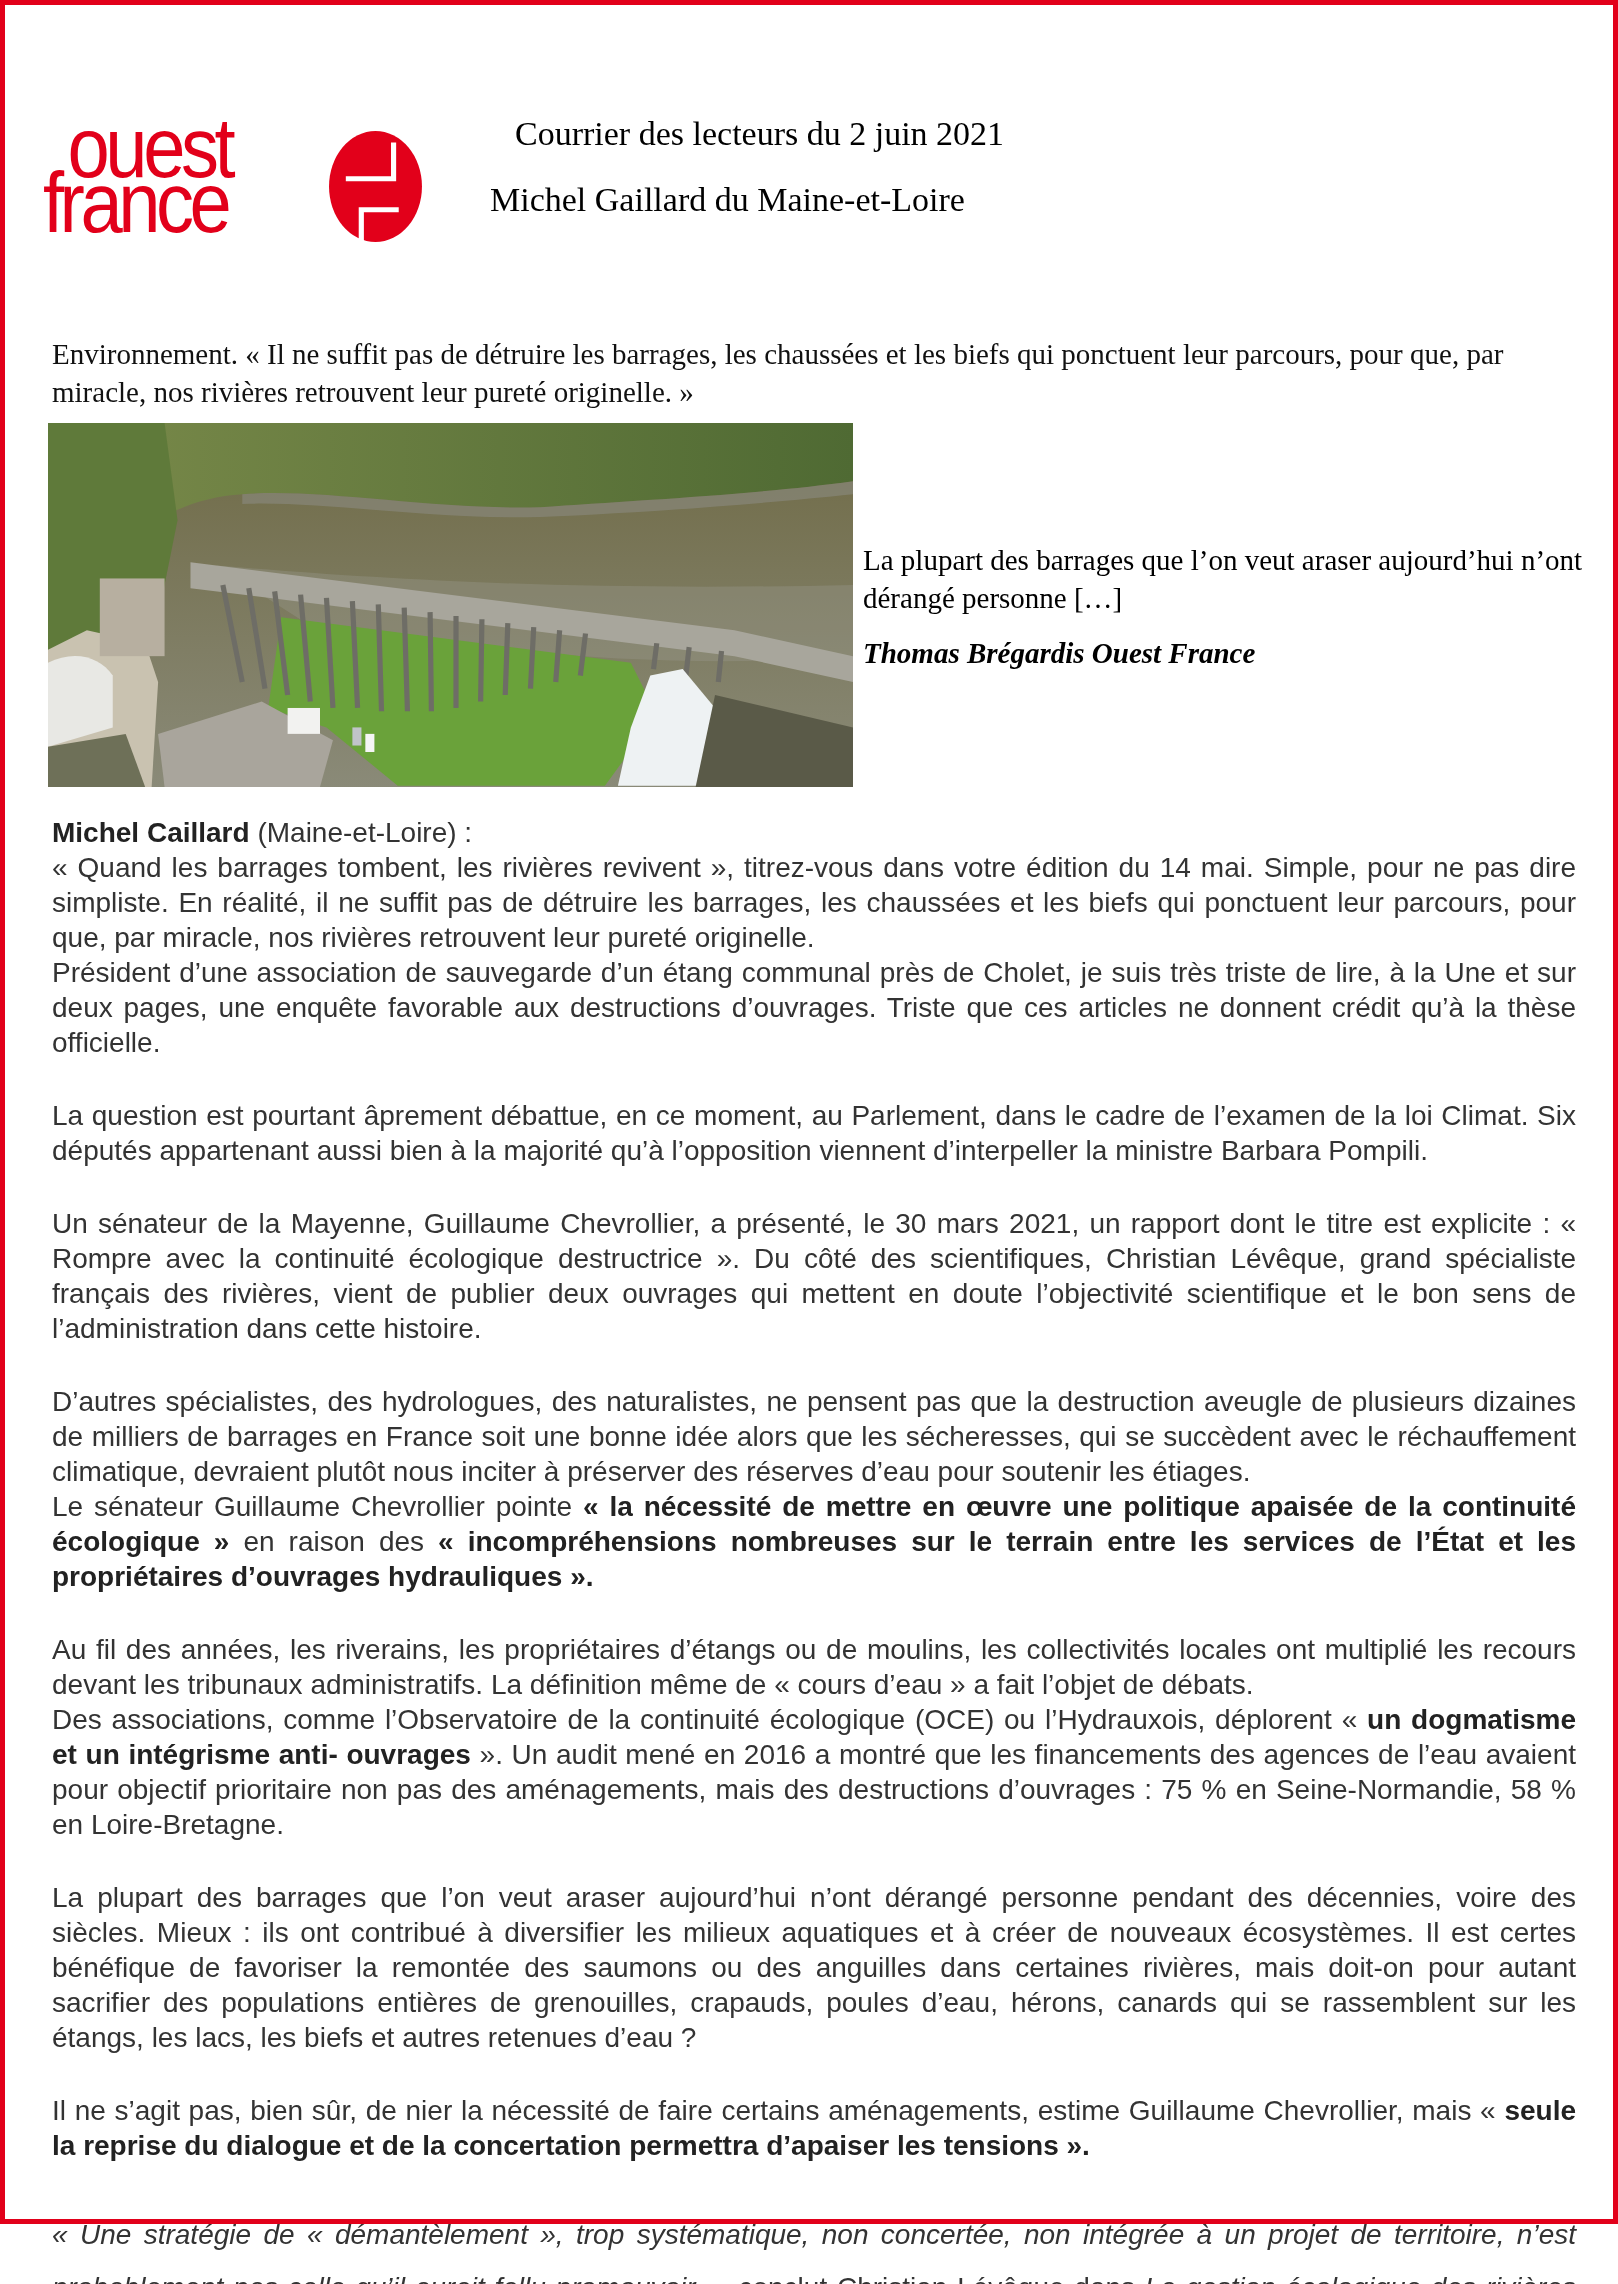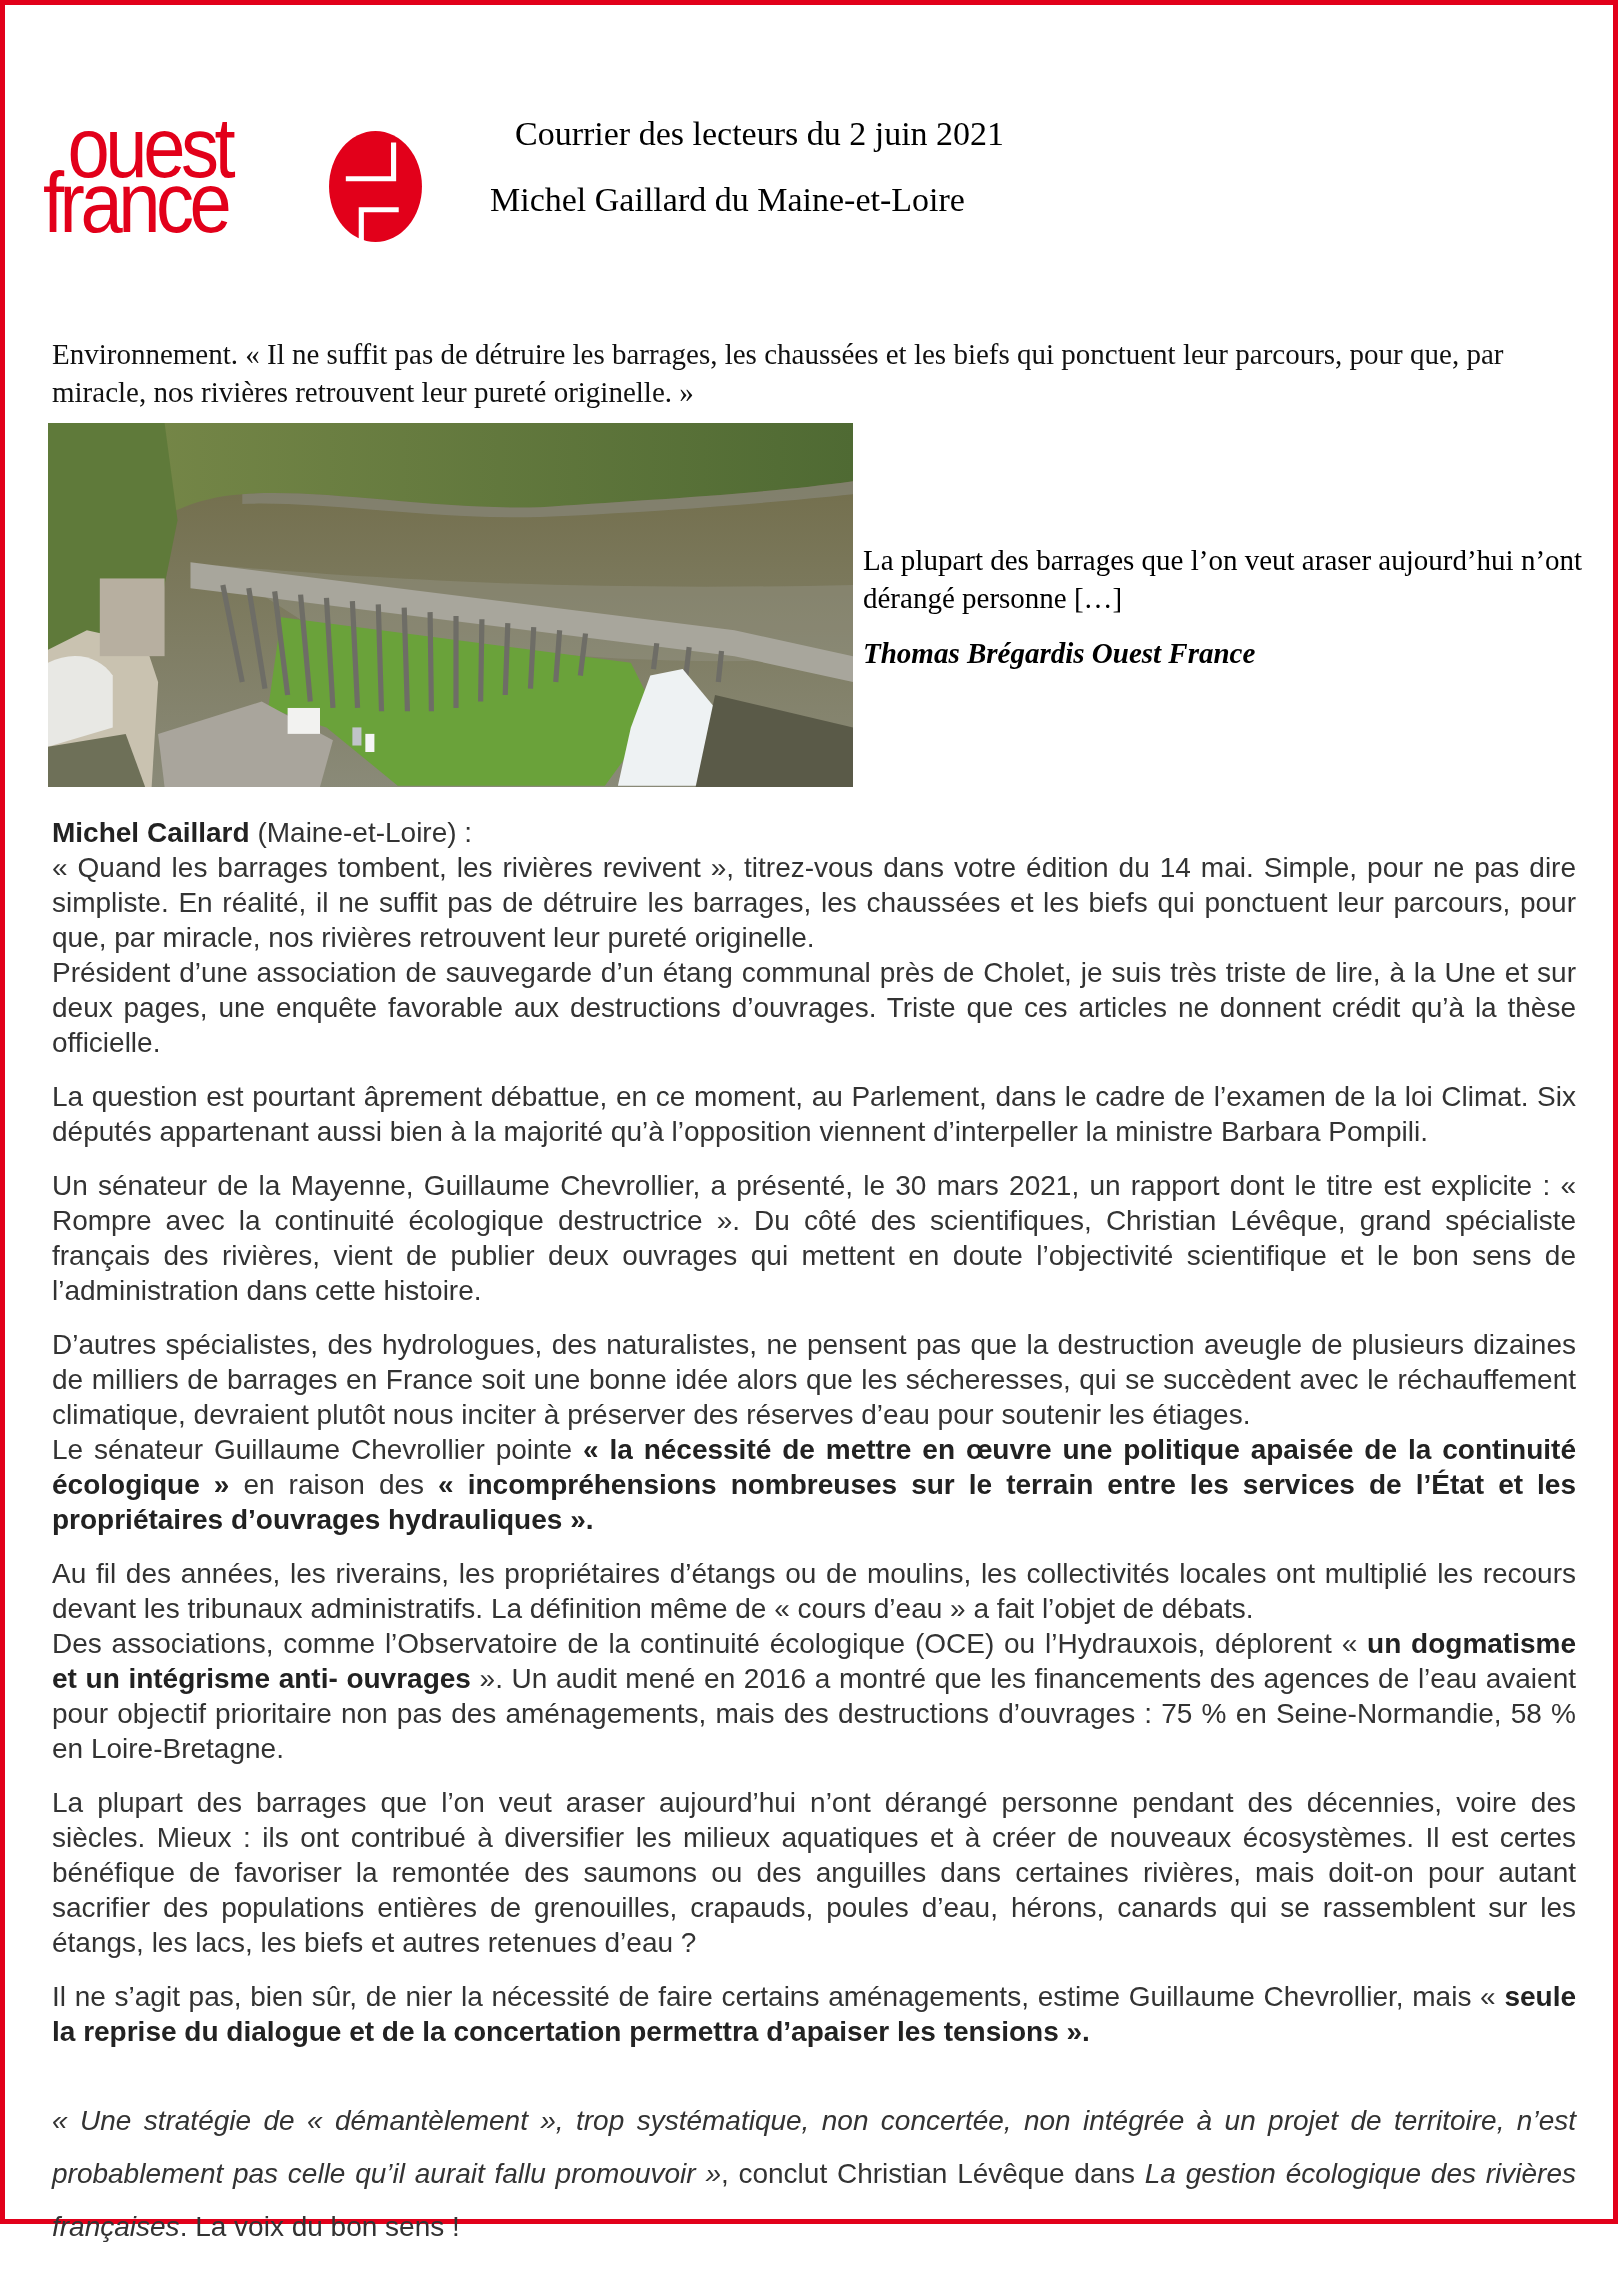--- a/index.html
+++ b/index.html
@@ -55,21 +55,21 @@
   }
   .caption p { margin: 0; }
   .caption .credit { font-style: italic; margin-top: 17px; font-weight: bold; }
 
   .body {
     position: absolute; left: 47px; top: 810px; width: 1524px;
     font-family: Liberation Sans, sans-serif; font-size: 28px; line-height: 35px; color: #333;
     text-align: justify; hyphens: auto;
   }
   .body p { margin: 0; }
-  .body .gap { margin-top: 19px; }
+  .body .gap { margin-top: 38px; }
   .body b { color: #222; }
   .body .ital { font-style: italic; }
   .body .last-para { line-height: 53px; margin-top: 45px; }
 </style>
 </head>
 <body>
 
 <div class="page">
 
   <div class="logo">

